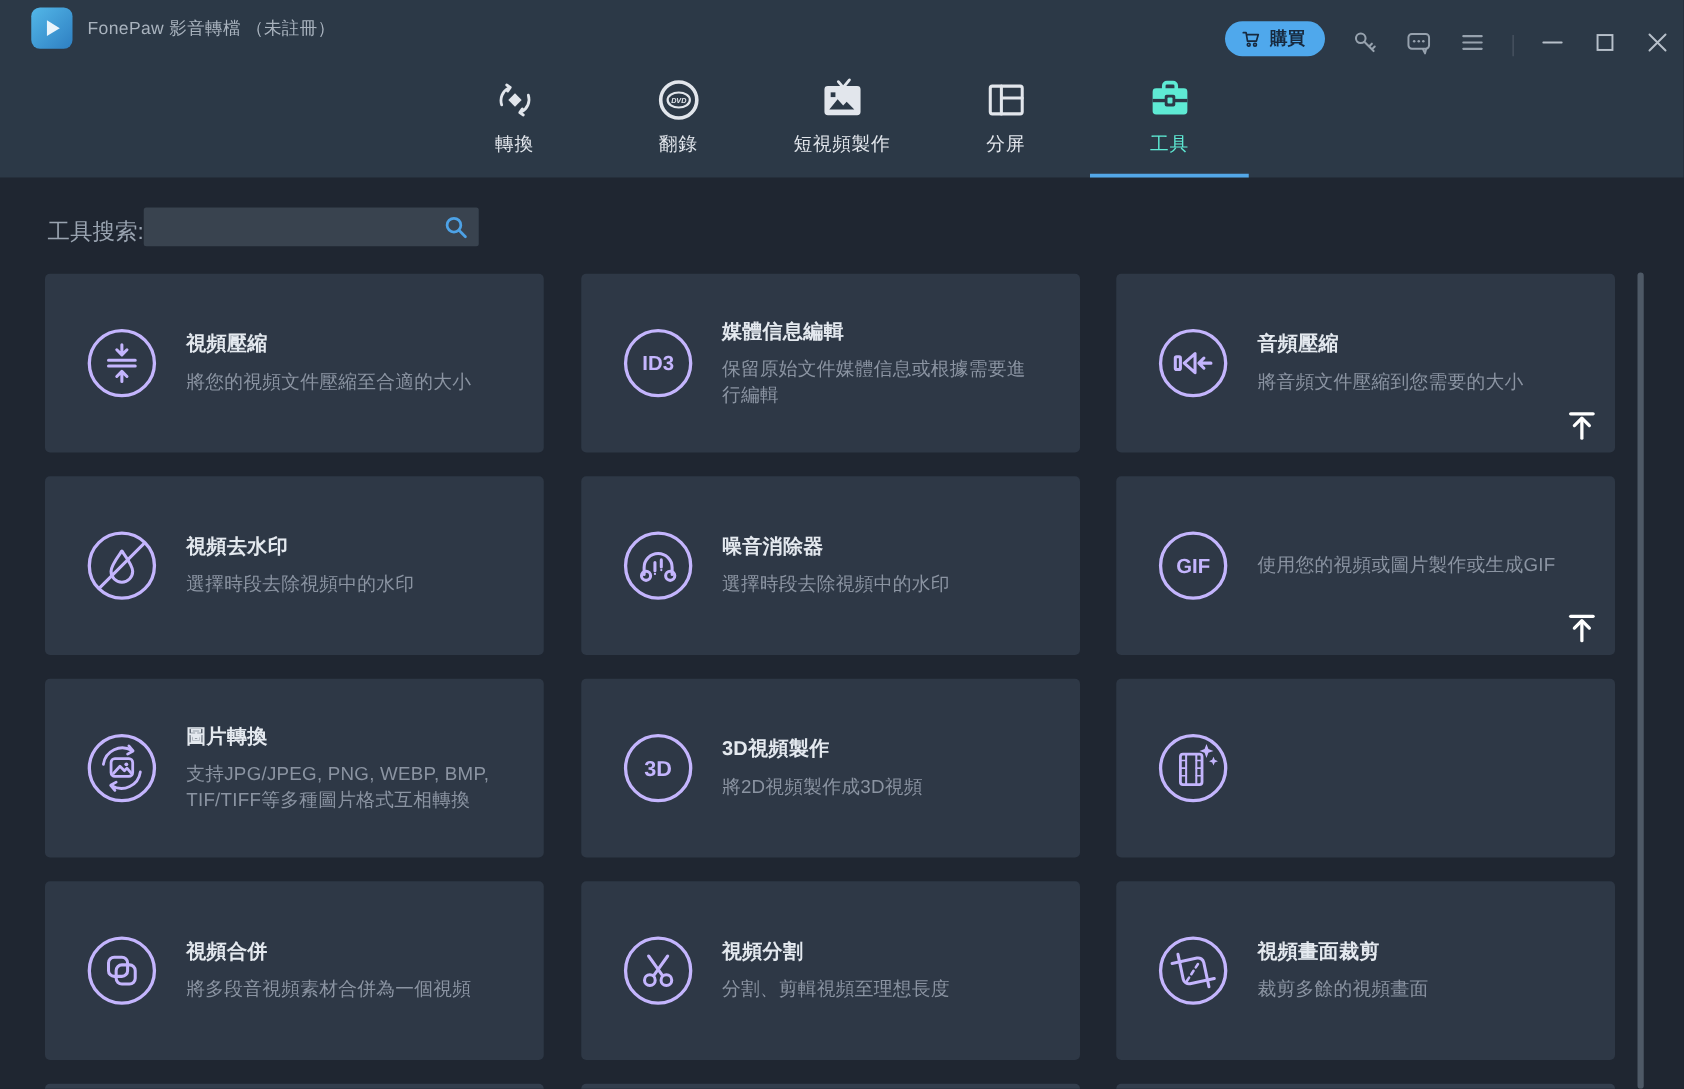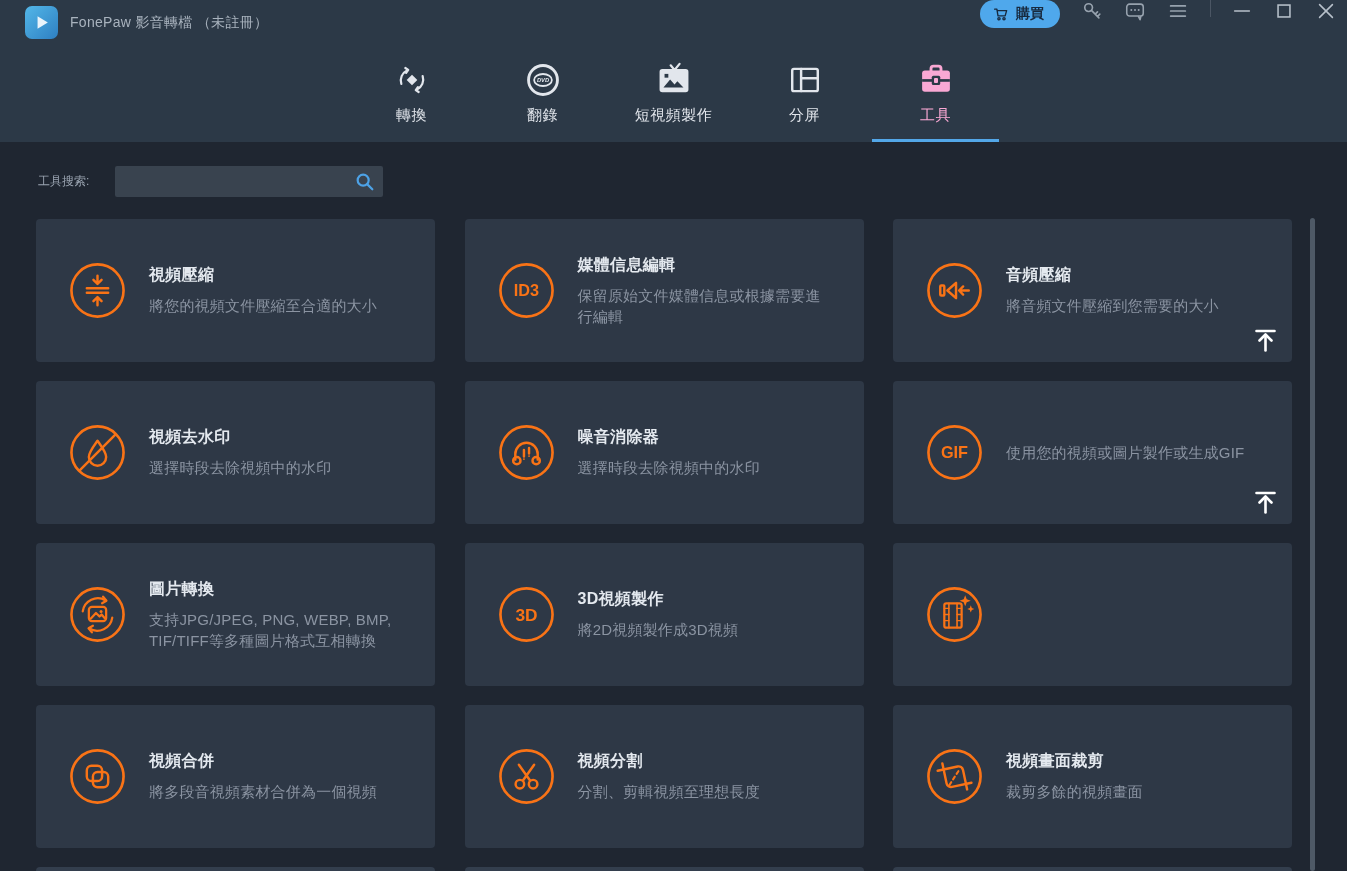--- a/index.html
+++ b/index.html
@@ -12,52 +12,52 @@
   
   .header { position:absolute; top:0; left:0; width:1347px; height:142px; background:#2c3947; }
   .titlebar { position:absolute; top:0; left:0; right:0; height:45px;padding-left:17px; }
   .app-logo {
     position:absolute; left:25px; top:6px; width:33px; height:33px; border-radius:7px;
     background:linear-gradient(135deg,#53b7e8 0%,#2e7fc2 100%);
     display:flex; align-items:center; justify-content:center;
   }
   .app-logo svg { width:19px; height:19px; }
   .app-title { position:absolute; left:70px; top:0; height:45px; line-height:45px; font-size:14px; color:#a9b3be; letter-spacing:.3px; }
-  .titlebar-right { position:absolute; right:10px; top:0; height:45px; display:flex; align-items:flex-start; }
+  .titlebar-right { position:absolute; right:10px; top:0; height:45px; display:flex; align-items:flex-end; }
   .buy-pill {
     height:28px; padding:0 16px 0 12px; border-radius:14px; border:none; cursor:pointer;
     background:#4fa8ec; color:#17293e; font-size:14px; font-weight:bold;
     display:flex; align-items:center; gap:6px; font-family:inherit;
   }
   .buy-pill svg { width:18px; height:18px; }
   .tb-icon { width:22px; height:22px; color:#97a2ae; margin-left:21px; cursor:pointer; display:flex; align-items:center; justify-content:center; }
   .tb-icon svg { width:100%; height:100%; }
   .tb-divider { width:1px; height:17px; background:#4b5664; margin-left:21px; }
   .win-btn { width:22px; height:22px; margin-left:20px; color:#b7c0ca; cursor:pointer; display:flex; align-items:center; justify-content:center; }
   .win-btn svg { width:100%; height:100%; }
   
   .nav-tabs { position:absolute; top:45px; left:0; width:100%; height:97px; display:flex; justify-content:center; }
   .tab { width:131px; height:97px; position:relative; display:flex; flex-direction:column; align-items:center; padding-top:14px; cursor:pointer; color:#e2e6ec; }
   .tab-icon { height:42px; display:flex; align-items:center; justify-content:center; }
   .tab-icon svg { width:40px; height:40px; }
   .tab-label { font-size:15px; margin-top:5px; letter-spacing:.5px; }
-  .tab.active { color:#f9a8d4; }
+  .tab.active { color:#5eead4; }
   .tab-underline { display:none; }
   .tab.active .tab-underline { display:block; position:absolute; bottom:0; left:2px; width:127px; height:3px; background:#53a7e8; }
   
-  .search-label { position:absolute; left:38px; top:173px; font-size:12px; color:#9aa4b1;text-align:center; }
+  .search-label { position:absolute; left:38px; top:173px; font-size:18px; color:#9aa4b1;text-align:center; }
   .search-box { position:absolute; left:115px; top:166px; width:268px; height:31px; background:#39434f; border-radius:2px; display:flex; align-items:center; }
   .search-box input { flex:1; height:100%; background:transparent; border:none; outline:none; color:#dfe5ec; font-size:14px; padding:0 8px; font-family:inherit; }
   .search-icon { width:22px; height:22px; margin-right:7px; color:#4da2e6; cursor:pointer; flex:none; }
   .search-icon svg { width:100%; height:100%; }
   
   .grid { position:absolute; left:36px; top:219px; width:1256px; display:grid; grid-template-columns:repeat(3,399px); column-gap:29.5px; row-gap:19px; }
   .card { height:143px; background:#2e3846; border-radius:4px; position:relative; display:flex; align-items:center; padding-left:33px; cursor:pointer; }
   .card.ghost { height:143px; background:#333e4d; cursor:default; }
-  .card-icon { width:57px; height:57px; color:#f97316; flex:none; margin-right:23px;text-decoration:underline; }
+  .card-icon { width:57px; height:57px; color:#c4b5fd; flex:none; margin-right:23px;text-decoration:underline; }
   .card-icon svg { width:100%; height:100%; }
   .card-text { padding-right:28px; }
   .card-title { font-size:16px; font-weight:bold; color:#e4e9ef; margin-bottom:9px; letter-spacing:.3px; }
   .card-desc { font-size:15px; color:#8b94a2; line-height:21px; letter-spacing:.2px; }
   .card-badge { position:absolute; right:13px; bottom:8px; width:27px; height:27px; color:#ffffff; cursor:pointer; }
   .card-badge svg { width:100%; height:100%; }
   
   .scrollbar-thumb { position:absolute; left:1310px; top:218px; width:5px; height:653px; background:#4e5966; border-radius:3px; cursor:pointer; }
 </style>
 </head>

